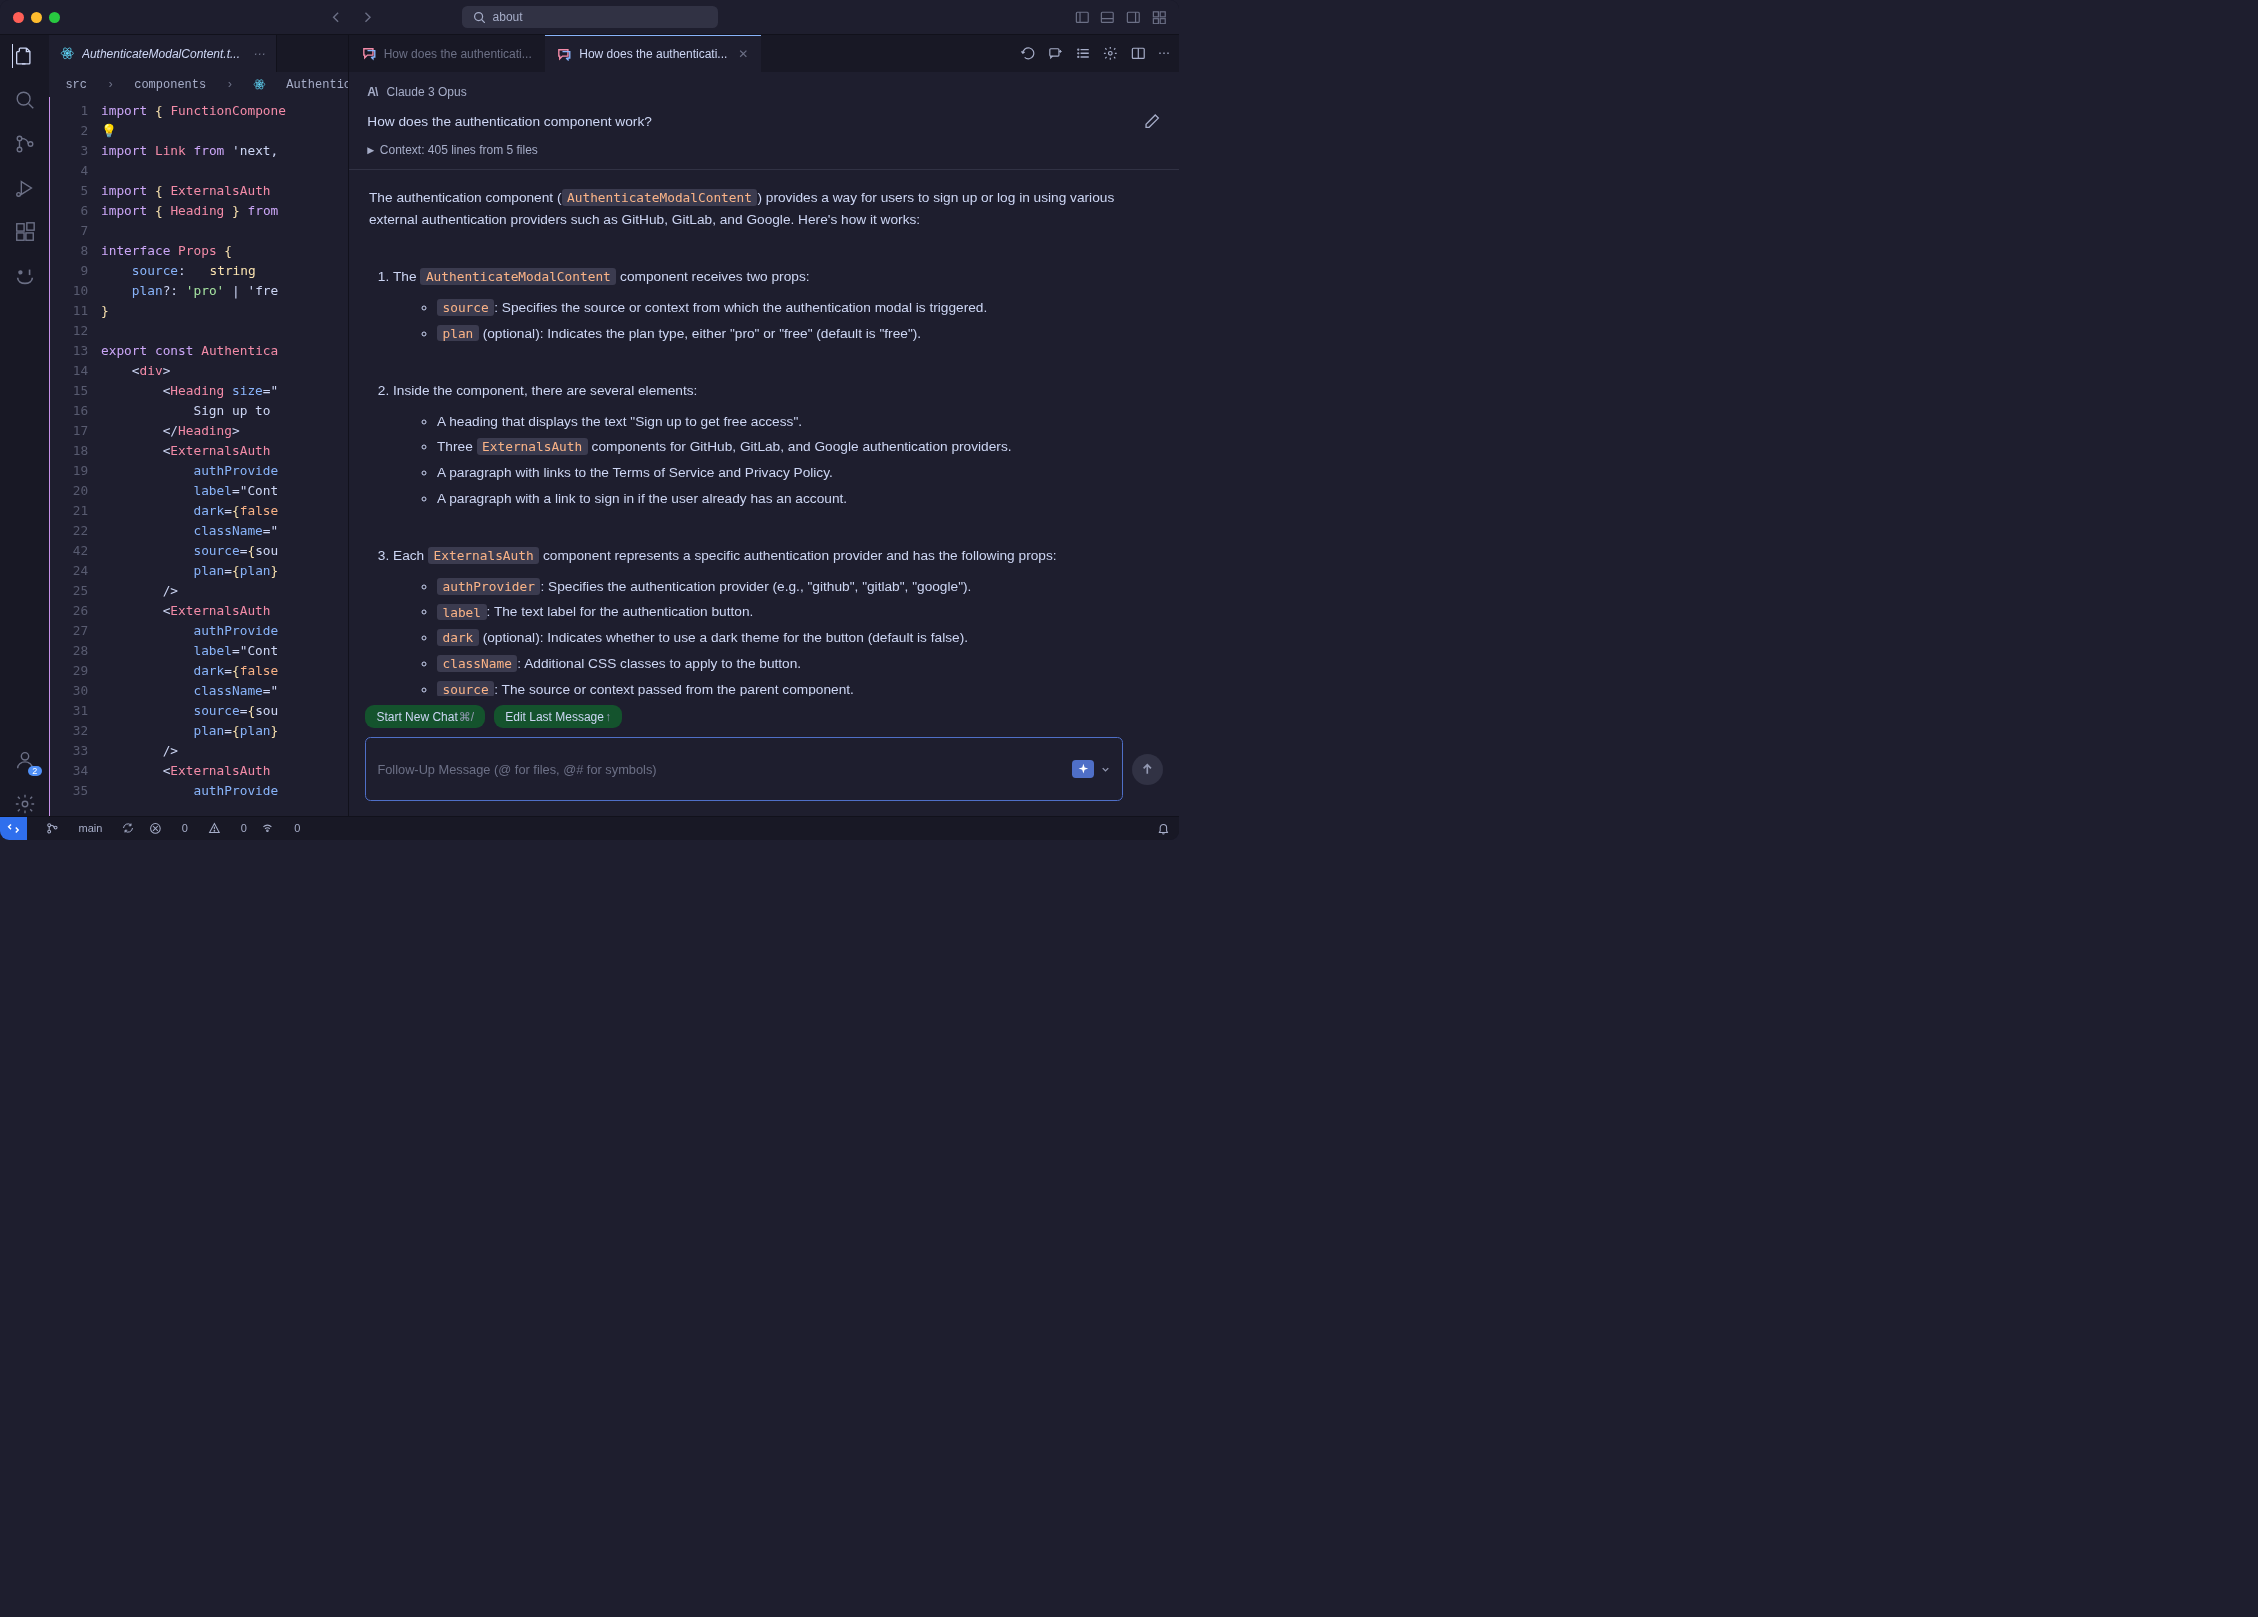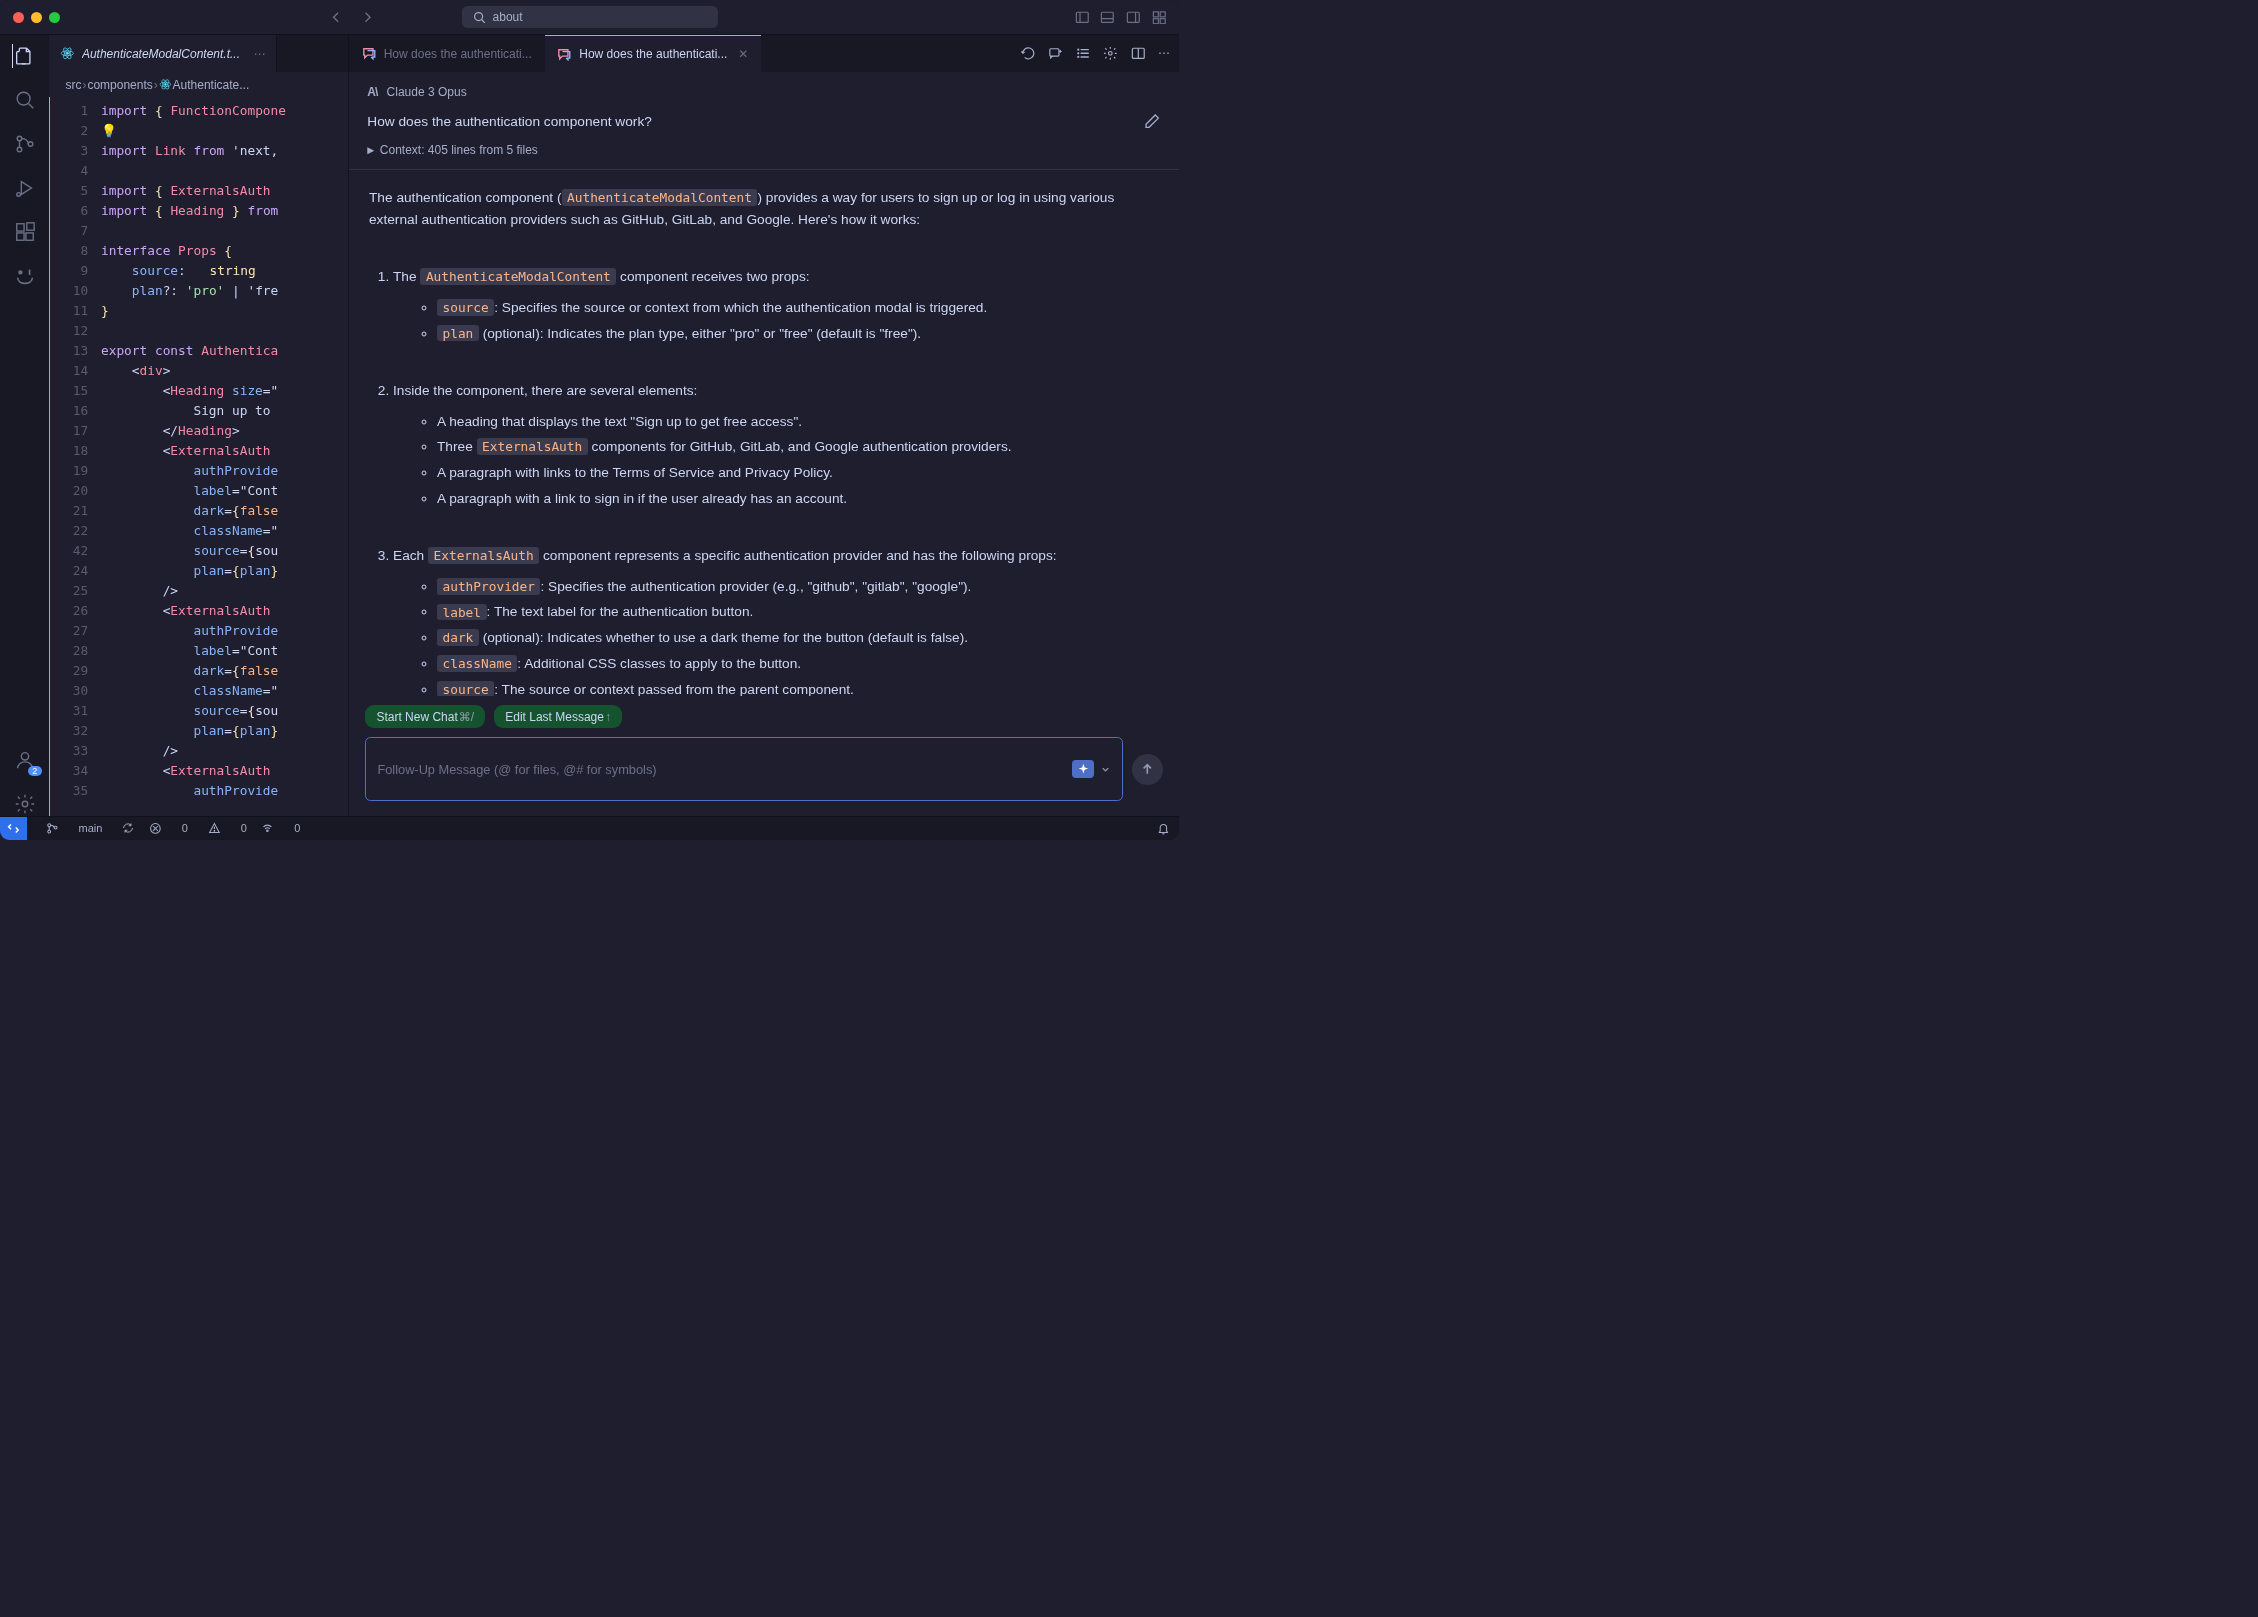--- a/index.html
+++ b/index.html
@@ -53,21 +53,21 @@
 .tabs-row { display: flex; background: #181825; height: 37px; align-items: stretch; }
 .file-tab {
   display: flex; align-items: center; gap: 7.3px; padding: 0 11px;
   background: #1e1e2e; color: #cdd6f4; font-style: italic;
   border-right: 0.9px solid #11111b; max-width: 238px;
 }
 .file-tab .react-icon { color: #61dafb; }
 .file-tab .label { overflow: hidden; text-overflow: ellipsis; white-space: nowrap; }
 .tab-actions { margin-left: 5.5px; color: #6c7086; }
 
-.breadcrumb { display: flex; align-items: center; gap: 1px; padding: 5.5px 16.4px; color: #a6adc8; font-size: 12px; background: #1e1e2e; }
+.breadcrumb { display: flex; align-items: center; gap: 20px; padding: 5.5px 16.4px; color: #a6adc8; font-size: 12px; background: #1e1e2e; font-family: Liberation Mono, monospace; }
 .breadcrumb .sep { color: #6c7086; }
 .breadcrumb .react-icon { color: #61dafb; }
 
 .code-area { flex: 1; display: flex; overflow: hidden; font-family: "SF Mono", Menlo, Consolas, monospace; font-size: 12.8px; line-height: 20px; background: #1e1e2e; border-left: 1.8px solid #c792ea; margin-left: 0;}
 .gutter { text-align: right; padding: 3.7px 12.8px 3.7px 0; color: #585b70; user-select: none; width: 51px; }
 .code { padding: 3.7px 0; white-space: pre; flex: 1; overflow: hidden; }
 .tok-kw { color: #cba6f7; }
 .tok-punc { color: #f9e2af; }
 .tok-str { color: #a6e3a1; }
 .tok-type { color: #f9e2af; margin-left: 16px; }

